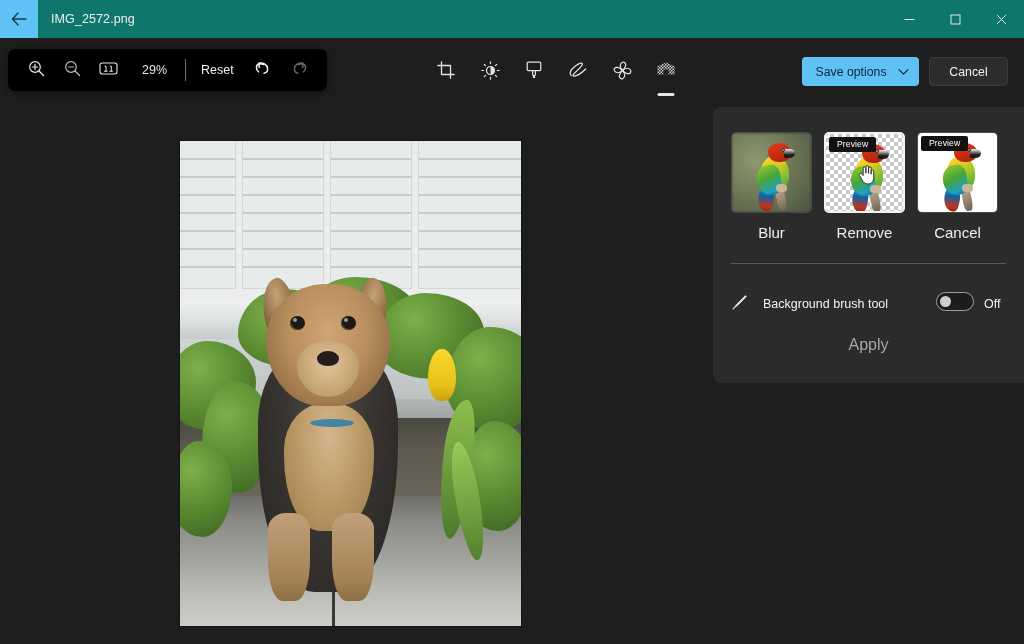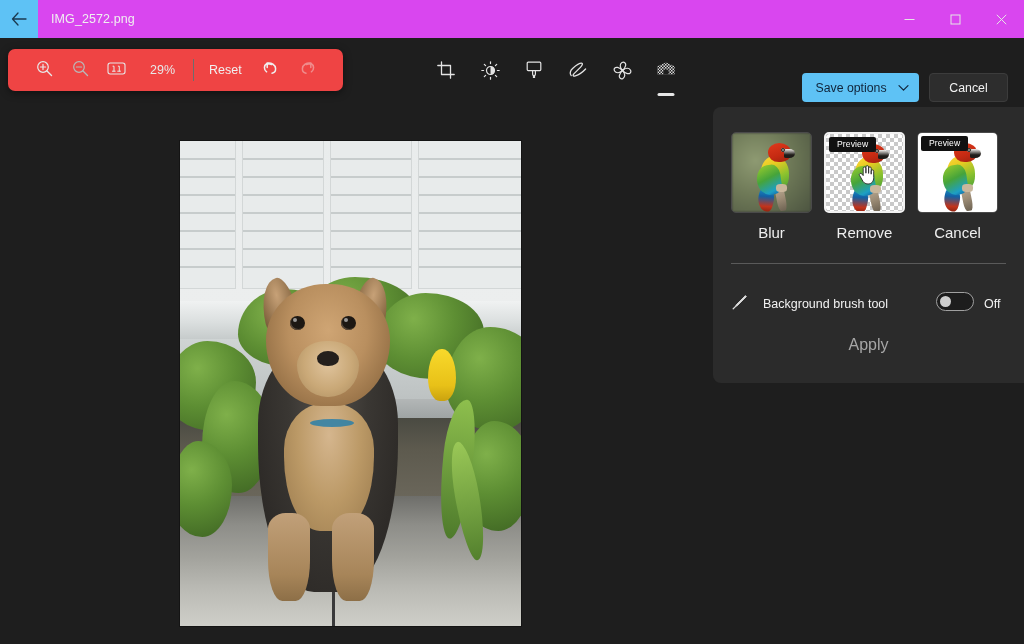--- a/index.html
+++ b/index.html
@@ -7,21 +7,21 @@
     width: 1024px; height: 644px;
     background: #1e1e1e;
     font-family: "Liberation Sans", sans-serif;
     overflow: hidden;
   }
   body { position: relative; color: #ffffff; }
 
   
   .titlebar {
     position: absolute; top: 0; left: 0; width: 1024px; height: 38px;
-    background: #d946ef;
+    background: #0f766e;
     display: flex; align-items: center;
   }
   .back-btn {
     width: 38px; height: 38px;
     background: #5ec2f5;
     display: flex; align-items: center; justify-content: center;
     cursor: pointer;
   }
   .back-btn svg { display: block; }
   .file-title {
@@ -38,24 +38,24 @@
     width: 46px; height: 38px;
     display: flex; align-items: center; justify-content: center;
     cursor: pointer;
   }
   .win-btn svg { display: block; }
 
   
   .zoom-bar {
     position: absolute; left: 8px; top: 49px;
     height: 42px;
-    background: #ef4444;
+    background: #000000;
     border-radius: 7px;
     display: flex; align-items: center;
-    padding: 0 18px;
+    padding: 0 10px;
     box-shadow: 0 2px 8px rgba(0,0,0,.45);
   }
   .zb-icon {
     width: 36px; height: 34px;
     display: flex; align-items: center; justify-content: center;
     border-radius: 4px; cursor: pointer;
   }
   .zb-pct {
     font-size: 12.5px; color: #e8e8e8;
     padding: 0 14px 0 16px; cursor: default;
@@ -80,21 +80,21 @@
     display: flex; flex-direction: column; align-items: center; justify-content: center;
     border-radius: 4px; cursor: pointer; position: relative;
   }
   .et-item .underline {
     position: absolute; bottom: -6px; left: 50%; transform: translateX(-50%);
     width: 17px; height: 3px; border-radius: 2px; background: #e6e6e6;
   }
 
   
   .actions {
-    position: absolute; right: 16px; top: 73px;
+    position: absolute; right: 16px; top: 57px;
     display: flex; gap: 10px;
   }
   .save-btn {
     height: 29px; min-width: 117px;
     background: #5ec2f5; color: #10243a;
     border: none; border-radius: 4px;
     font-family: "Liberation Sans", sans-serif;
     font-size: 12.3px;
     display: flex; align-items: center; justify-content: center;
     padding: 0 6px 0 12px; cursor: pointer;

